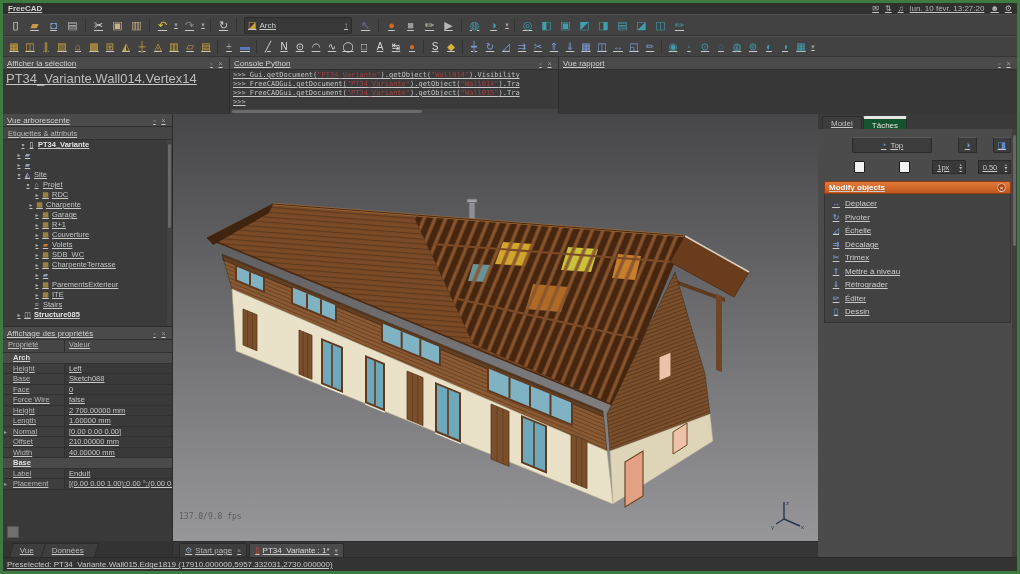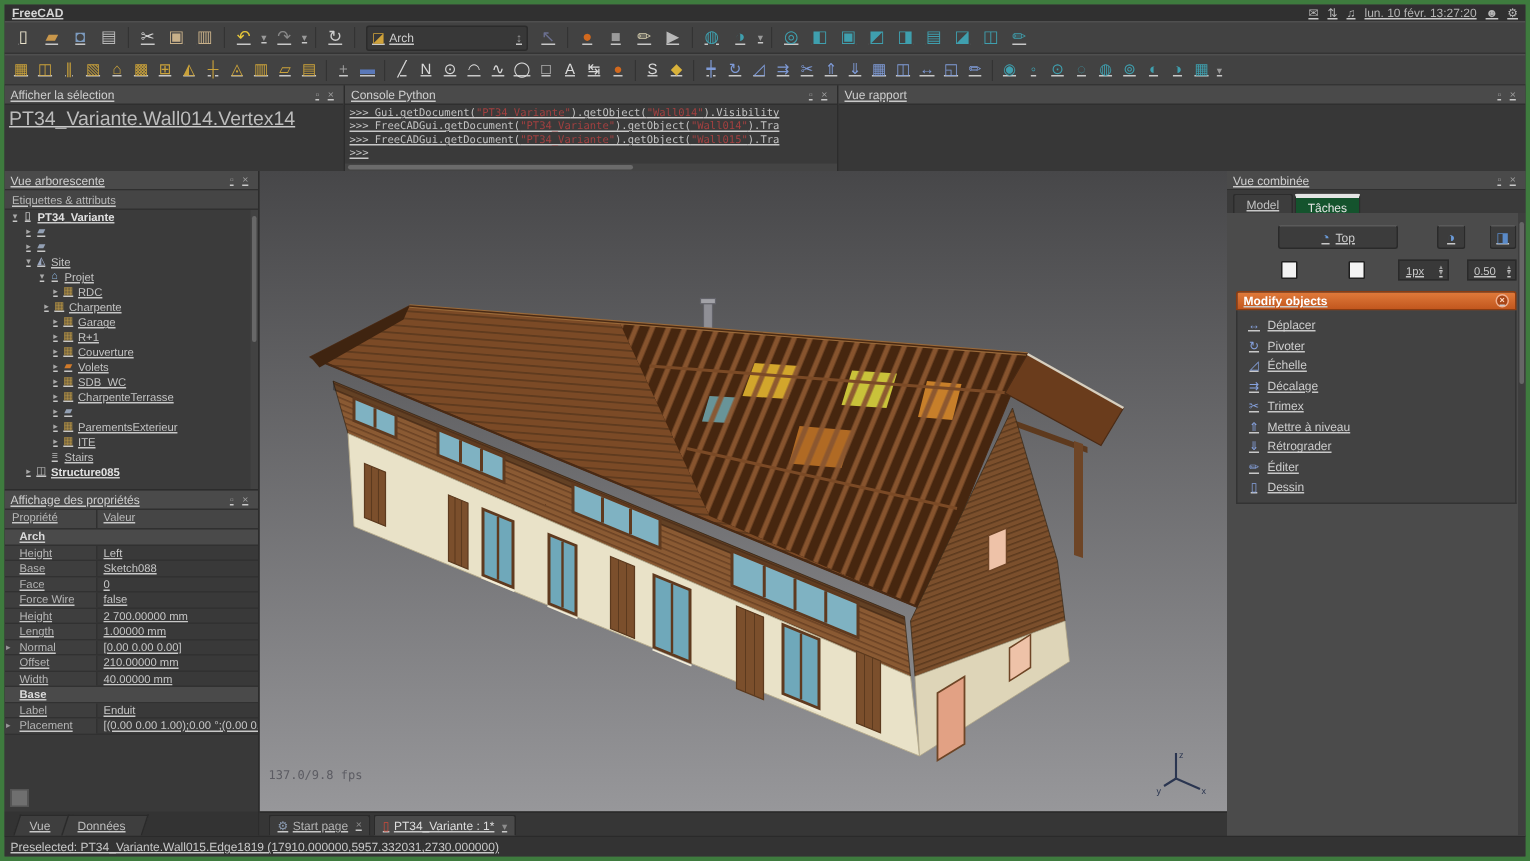--- a/index.html
+++ b/index.html
@@ -280,21 +280,21 @@
 
     <div class="leftcol">
       <div class="treepanel">
         <div class="panel-title">
           <span class="t">Vue arborescente</span>
           <span class="dkbtn">▫</span>
           <span class="dkbtn">×</span>
         </div>
         <div class="tree-colhdr">Etiquettes &amp; attributs</div>
         <div class="treebody" id="treebody">
-            <div class="trow bold" style="padding-left: 3px;">
+            <div class="trow bold" style="padding-left: 16px;">
               <span class="arr">▾</span>
               <span class="tic" style="color: rgb(227, 227, 227);">▯</span>
               <span class="lbl">PT34_Variante</span>
             </div>
             <div class="trow" style="padding-left: 12px;">
               <span class="arr">▸</span>
               <span class="tic" style="color: rgb(147, 160, 180);">▰</span>
               <span class="lbl"></span>
             </div>
             <div class="trow" style="padding-left: 12px;">
@@ -591,25 +591,20 @@
           </div>
           <div class="mtab active">
             <span class="mic" style="color: rgb(208, 74, 58);">▯</span>
             <span>PT34_Variante : 1*</span>
             <span class="mx">▾</span>
           </div>
         </div>
     </div>
 
     <div class="rightpanel">
-      <div class="panel-title">
-        <span class="t">Vue combinée</span>
-        <span class="dkbtn">▫</span>
-        <span class="dkbtn">×</span>
-      </div>
       <div class="rtabs" id="rtabs">
           <div class="rtab">Model</div>
           <div class="rtab active">Tâches</div>
         </div>
       <div class="rbody">
         <div class="trayrow">
           <div class="btn planebtn">
             <span style="color:#6a9ad8;font-size:9px">◔</span>
             <span>Top</span>
           </div>

